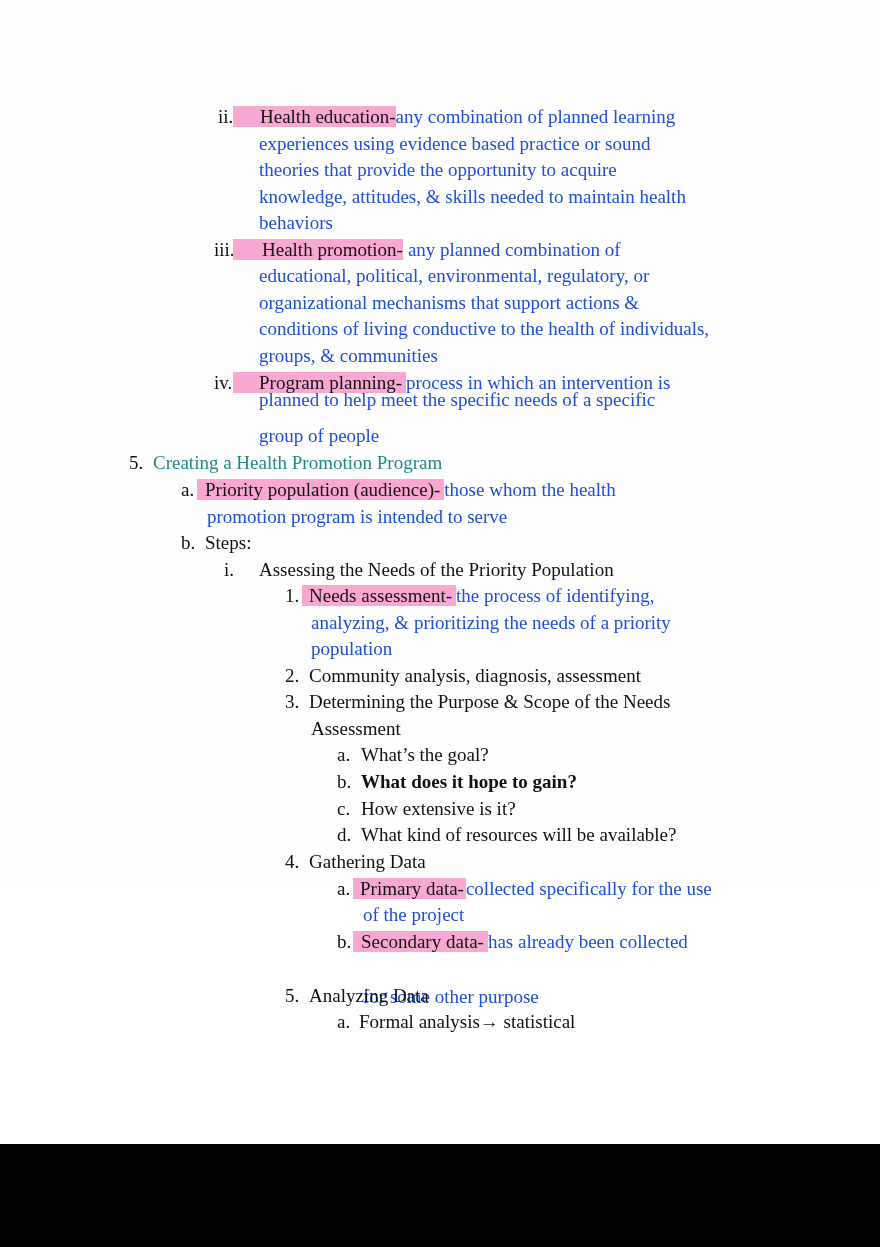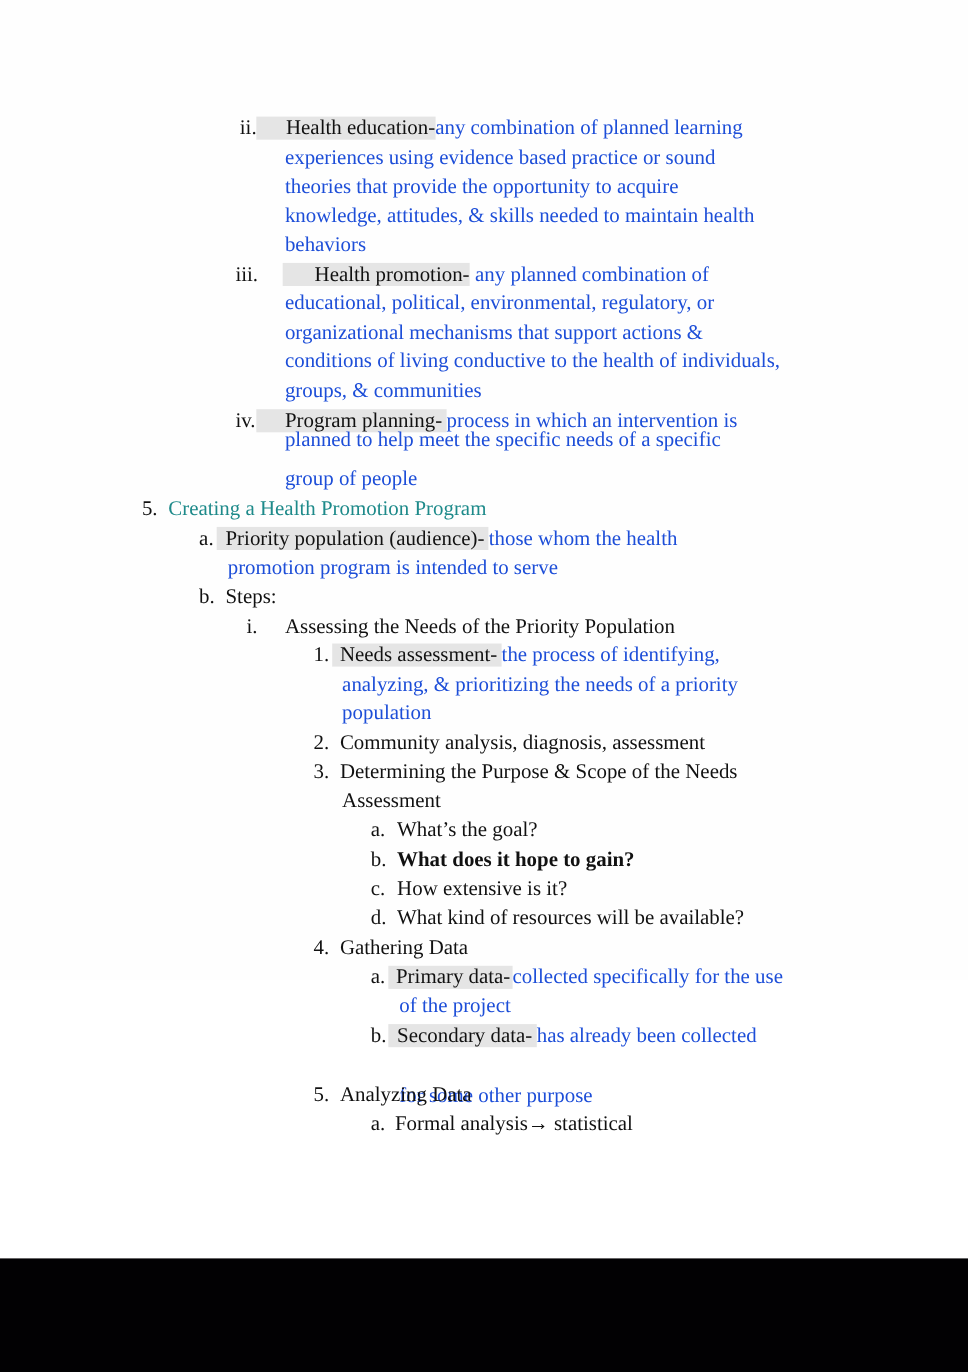--- a/index.html
+++ b/index.html
@@ -6,21 +6,21 @@
     body {
       width: 880px; height: 1247px; position: relative; overflow: hidden;
       background: #ffffff;
       font-family: "Liberation Serif", "DejaVu Serif", serif;
       font-size: 19px;
     }
     .page { position: absolute; left: 0; top: 0; width: 880px; height: 891px; background: #fefefe; }
     .bottom-bar { position: absolute; left: 0; top: 1144px; width: 880px; height: 103px; background: #020103; }
     .line { position: absolute; white-space: nowrap; line-height: 24px; height: 24px; }
     .marker { position: absolute; white-space: nowrap; line-height: 24px; color: #111; }
-    .hl { background: #e5e5e5; color: #111; }
+    .hl { background: #f9a8d4; color: #111; }
     .def { color: #1d4ed8; }
     .black { color: #111; }
     .teal { color: #1e8a8a; }
   </style>
 </head>
 <body>
 
 <div class="page">
 
   <div>
@@ -29,21 +29,21 @@
       <span class="hl" style="padding-left:27px;">Health education-</span><span class="def">any combination of planned learning</span>
     </div>
     <div class="line def" style="left:259px;top:132px;">experiences using evidence based practice or sound</div>
     <div class="line def" style="left:259px;top:158px;">theories that provide the opportunity to acquire</div>
     <div class="line def" style="left:259px;top:185px;">knowledge, attitudes, &amp; skills needed to maintain health</div>
     <div class="line def" style="left:259px;top:211px;">behaviors</div>
   </div>
 
   <div>
     <span class="marker" style="left:214px;top:238px;">iii.</span>
-    <div class="line" style="left:233px;top:238px;margin-left:24px;">
+    <div class="line" style="left:233px;top:238px;">
       <span class="hl" style="padding-left:29px;">Health promotion-</span><span class="def" style="padding-left:5px;">any planned combination of</span>
     </div>
     <div class="line def" style="left:259px;top:264px;">educational, political, environmental, regulatory, or</div>
     <div class="line def" style="left:259px;top:291px;">organizational mechanisms that support actions &amp;</div>
     <div class="line def" style="left:259px;top:317px;">conditions of living conductive to the health of individuals,</div>
     <div class="line def" style="left:259px;top:344px;">groups, &amp; communities</div>
   </div>
 
   <div>
     <span class="marker" style="left:214px;top:371px;">iv.</span>

